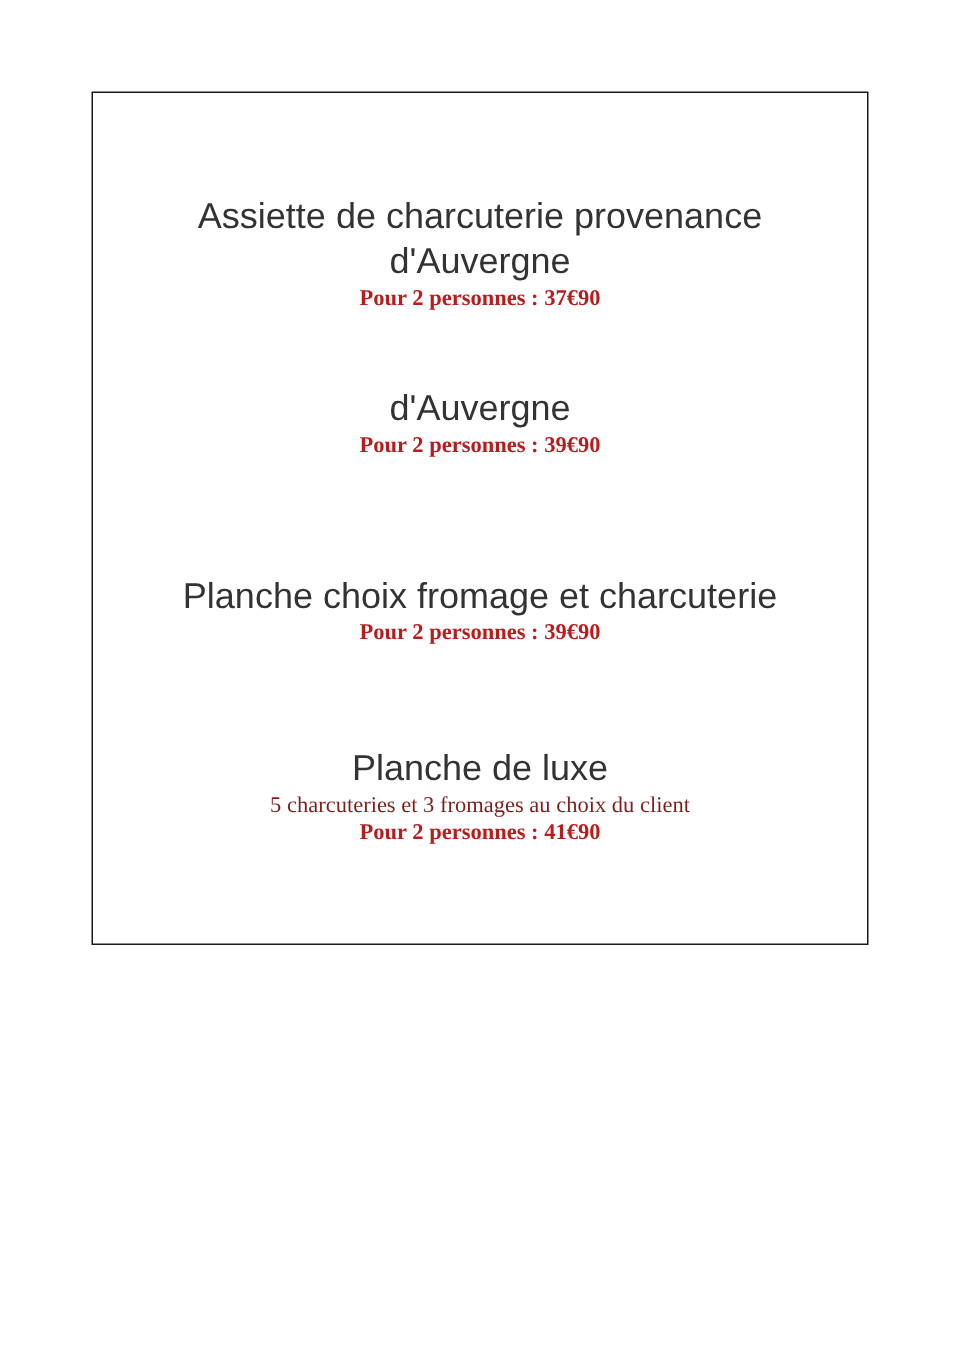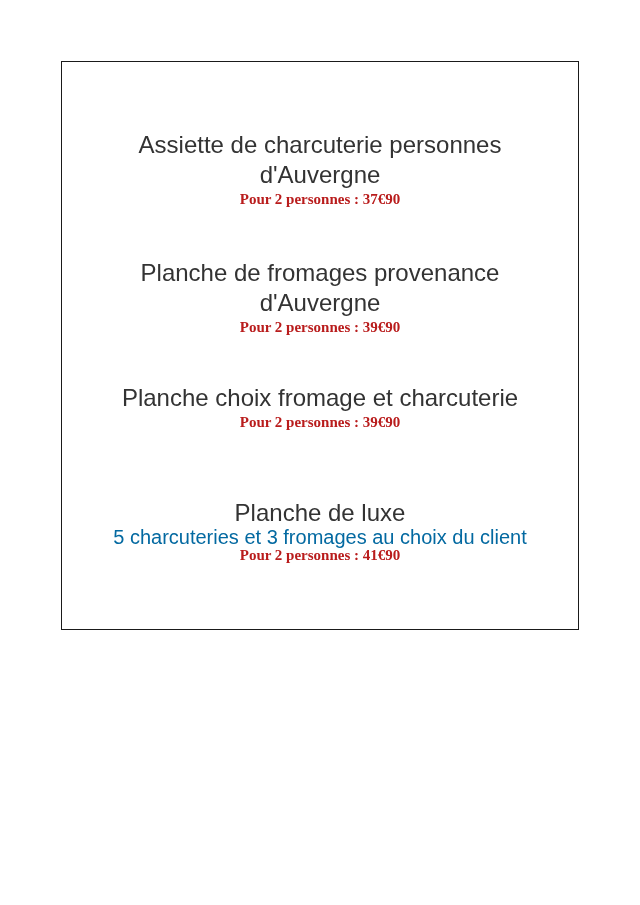--- a/index.html
+++ b/index.html
@@ -38,45 +38,44 @@
     }
     .price {
       font-family: "Liberation Serif", serif;
       font-weight: bold;
       font-size: 15px;
       line-height: 18px;
       color: #b91c1c;
       margin: 0;
     }
     .desc {
-      font-family: Liberation Sans, sans-serif;
-      font-size: 20px;
+      font-family: Liberation Serif, serif;
+      font-size: 15px;
       line-height: 18px;
-      color: #0369a1;
+      color: #7f1d1d;
       margin: 0;
     }
     #item-0 { top: 68px; }
     #item-1 { top: 196px; }
     #item-2 { top: 321px; }
     #item-3 { top: 436px; }
     #item-3 .price { }
   </style>
 </head>
 <body>
 
 <div class="menu-box">
 
   <div class="item" id="item-0">
-    <div class="title">Assiette de charcuterie personnes</div>
+    <div class="title">Assiette de charcuterie provenance</div>
     <div class="title">d'Auvergne</div>
     <div class="price">Pour 2 personnes : 37€90</div>
   </div>
 
   <div class="item" id="item-1">
-    <div class="title">Planche de fromages provenance</div>
     <div class="title">d'Auvergne</div>
     <div class="price">Pour 2 personnes : 39€90</div>
   </div>
 
   <div class="item" id="item-2">
     <div class="title">Planche choix fromage et charcuterie</div>
     <div class="price">Pour 2 personnes : 39€90</div>
   </div>
 
   <div class="item" id="item-3">

